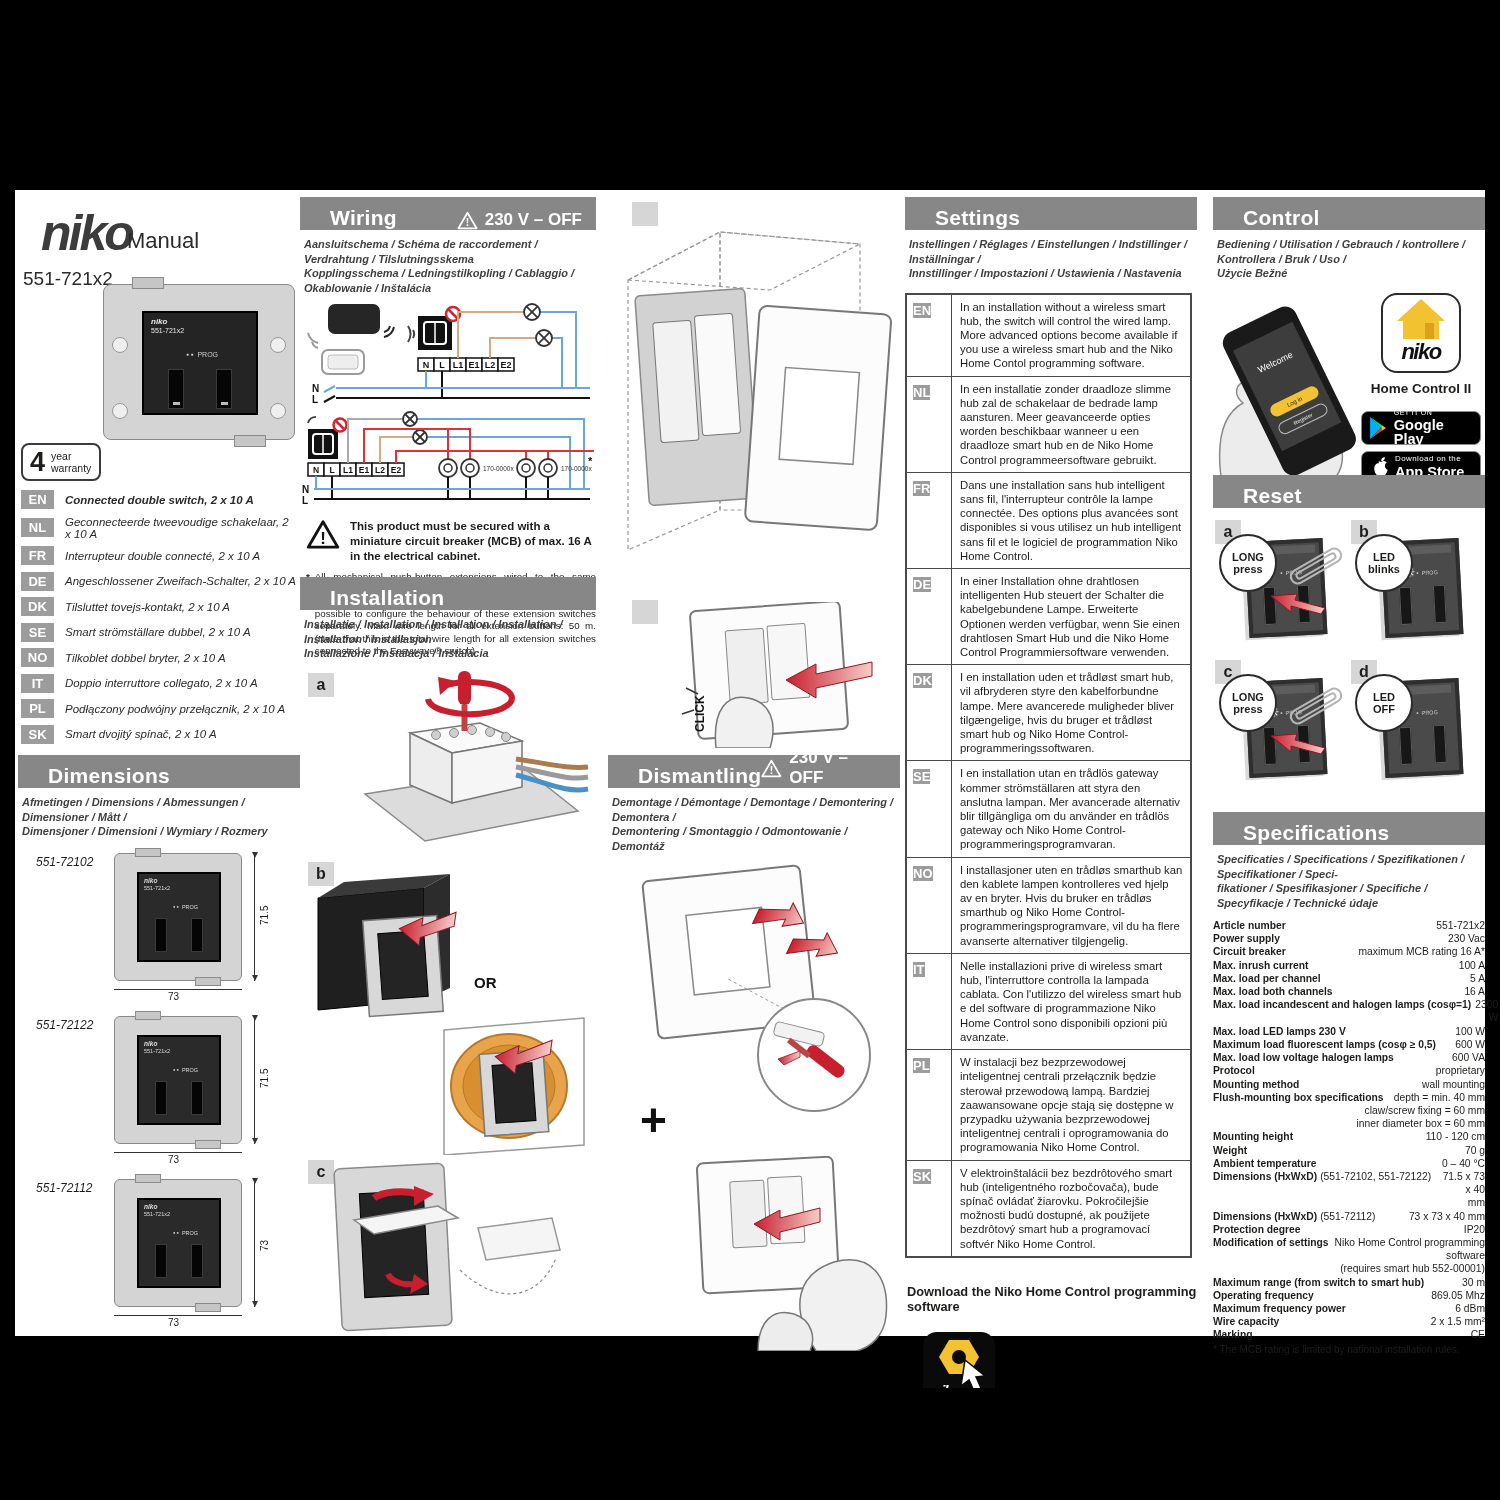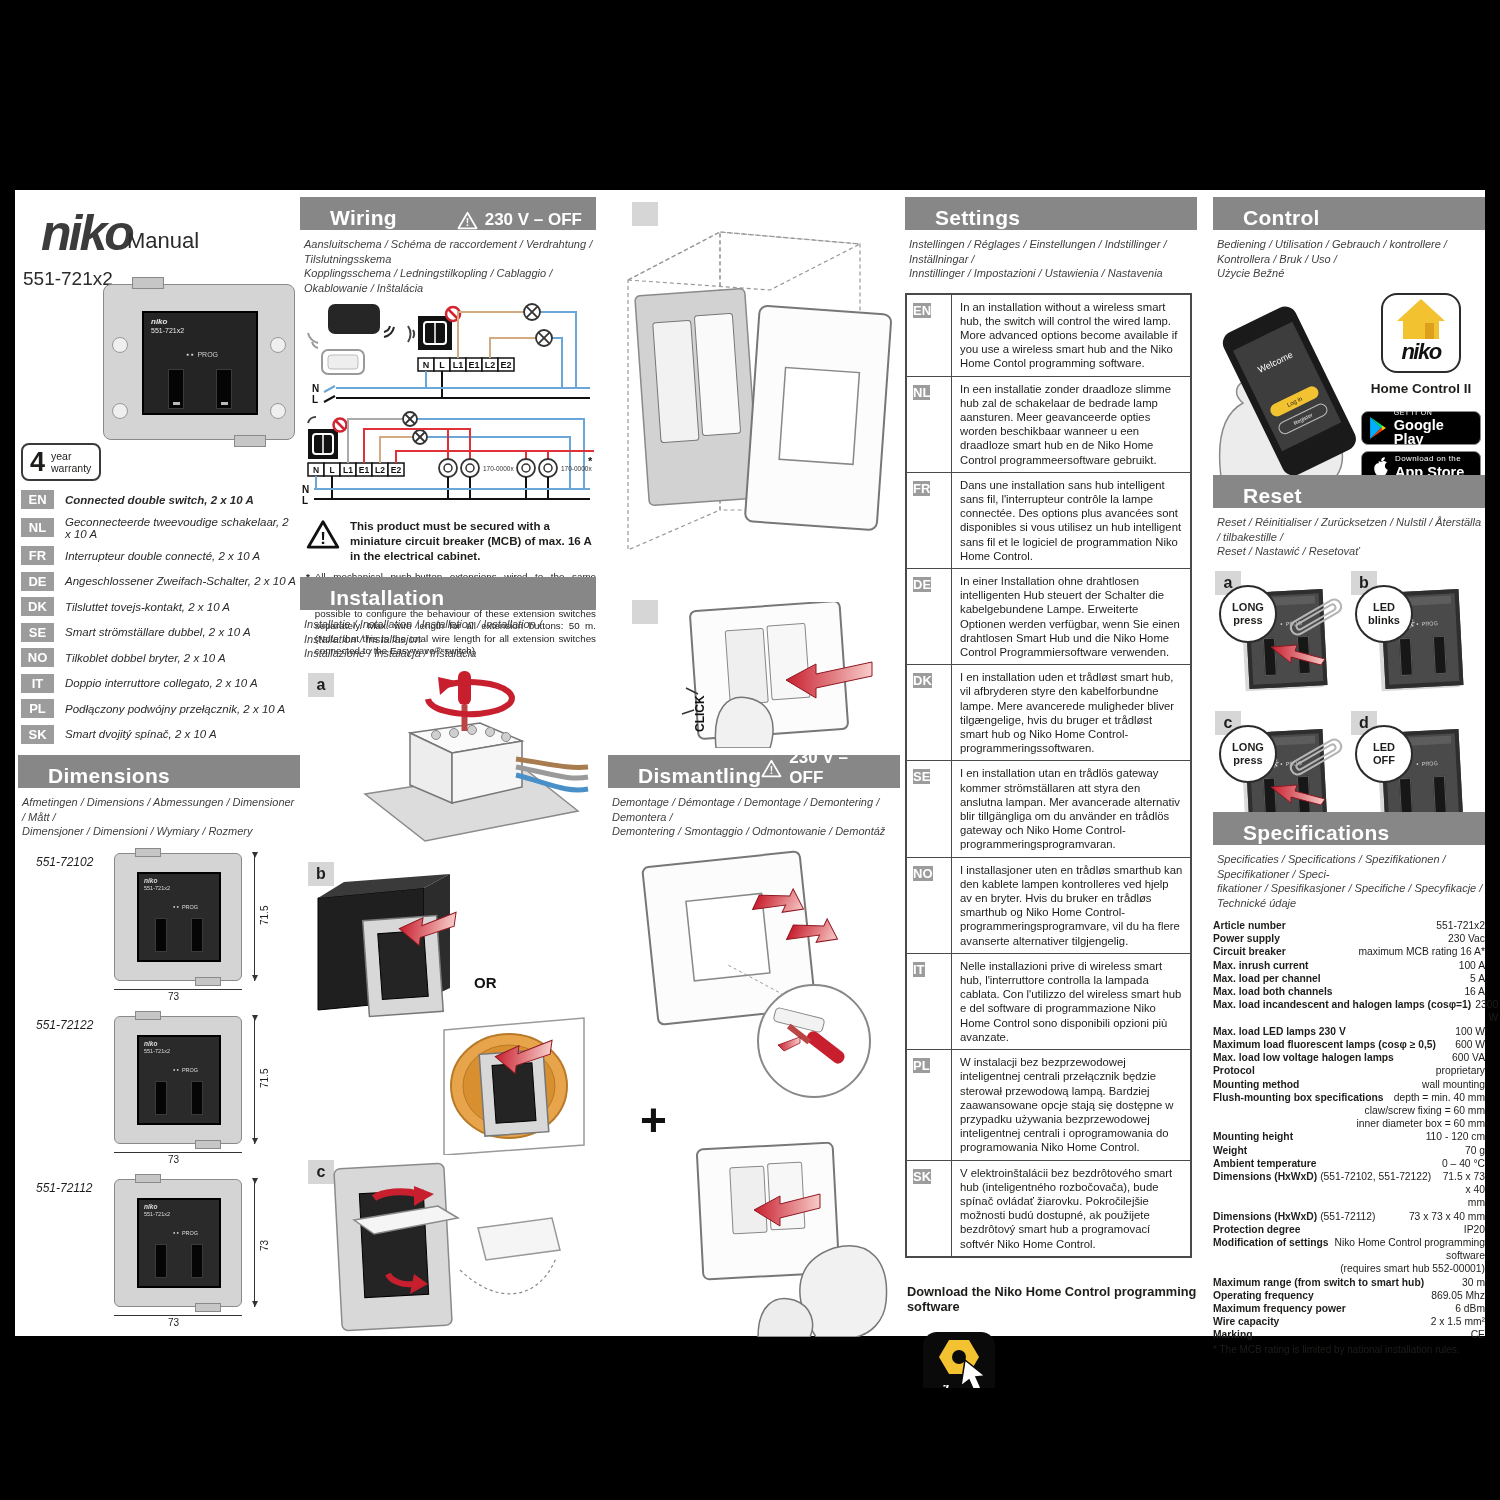--- a/index.html
+++ b/index.html
@@ -5,21 +5,21 @@
   * { margin:0; padding:0; box-sizing:border-box; }
   html,body { background:#000; }
   body { font-family:"Liberation Sans", sans-serif; color:#1d1d1b; }
   .page { position:relative; width:1500px; height:1388px; background:#000; overflow:hidden; }
   .content { position:absolute; left:15px; top:190px; width:1470px; height:1146px; background:#fff; }
 
   
   .bar { background:#878787; color:#fff; height:33px; display:flex; align-items:flex-end; padding:0 14px 0 30px; }
   .bar-title { font-weight:bold; font-size:21px; letter-spacing:.3px; }
   .bar-warn { margin-left:auto; display:flex; align-items:center; gap:7px; font-weight:bold; font-size:17px; }
-  .subtitle { font-style:italic; color:#3f3f3f; font-size:11px; line-height:1.32; white-space:pre-line; margin:7px 2px 0 4px; }
+  .subtitle { font-style:italic; color:#3f3f3f; font-size:11px; line-height:1.32; white-space:pre-line; margin:7px 2px 0 4px;font-weight:bold; }
   .step-badge { display:inline-block; background:#d6d6d6; color:#1d1d1b; font-weight:bold; font-size:16px; width:26px; height:24px; text-align:center; line-height:24px; }
   .abs { position:absolute; }
 
   
   .niko-logo { position:absolute; left:26px; top:14px; font-size:50px; font-weight:bold; font-style:italic; letter-spacing:-3px; color:#3c3c3c; }
   .manual-label { position:absolute; left:112px; top:38px; font-size:22px; color:#2b2b2b; }
   .article-number { position:absolute; left:8px; top:78px; font-size:19px; color:#2b2b2b; }
 
   .product-photo { position:absolute; left:88px; top:88px; width:192px; height:168px; }
   .pp-plate { position:absolute; left:0; top:6px; width:192px; height:156px; background:#d4d4d4; border:1px solid #8a8a8a; border-radius:8px; }
@@ -721,22 +721,20 @@
               <span class="badge-store">App Store</span>
             </span>
       </div>
     </div>
   </div>
 
   <div class="reset-sec">
     <div class="bar">
       <span class="bar-title">Reset</span>
     </div>
-    <div class="subtitle">Reset / Réinitialiser / Zurücksetzen / Nulstil / Återställa / tilbakestille /
-Reset / Nastawić / Resetovať</div>
     <div class="reset-grid">
 
         <div class="reset-cell">
           <span class="step-badge">a</span>
           <div class="mini-module">
             <div class="mm-top"></div>
             <span class="mm-led"></span>
             <span class="mm-prog">PROG</span>
             <div class="mm-slot" style="left:12px;"></div>
             <div class="mm-slot" style="right:12px;"></div>

